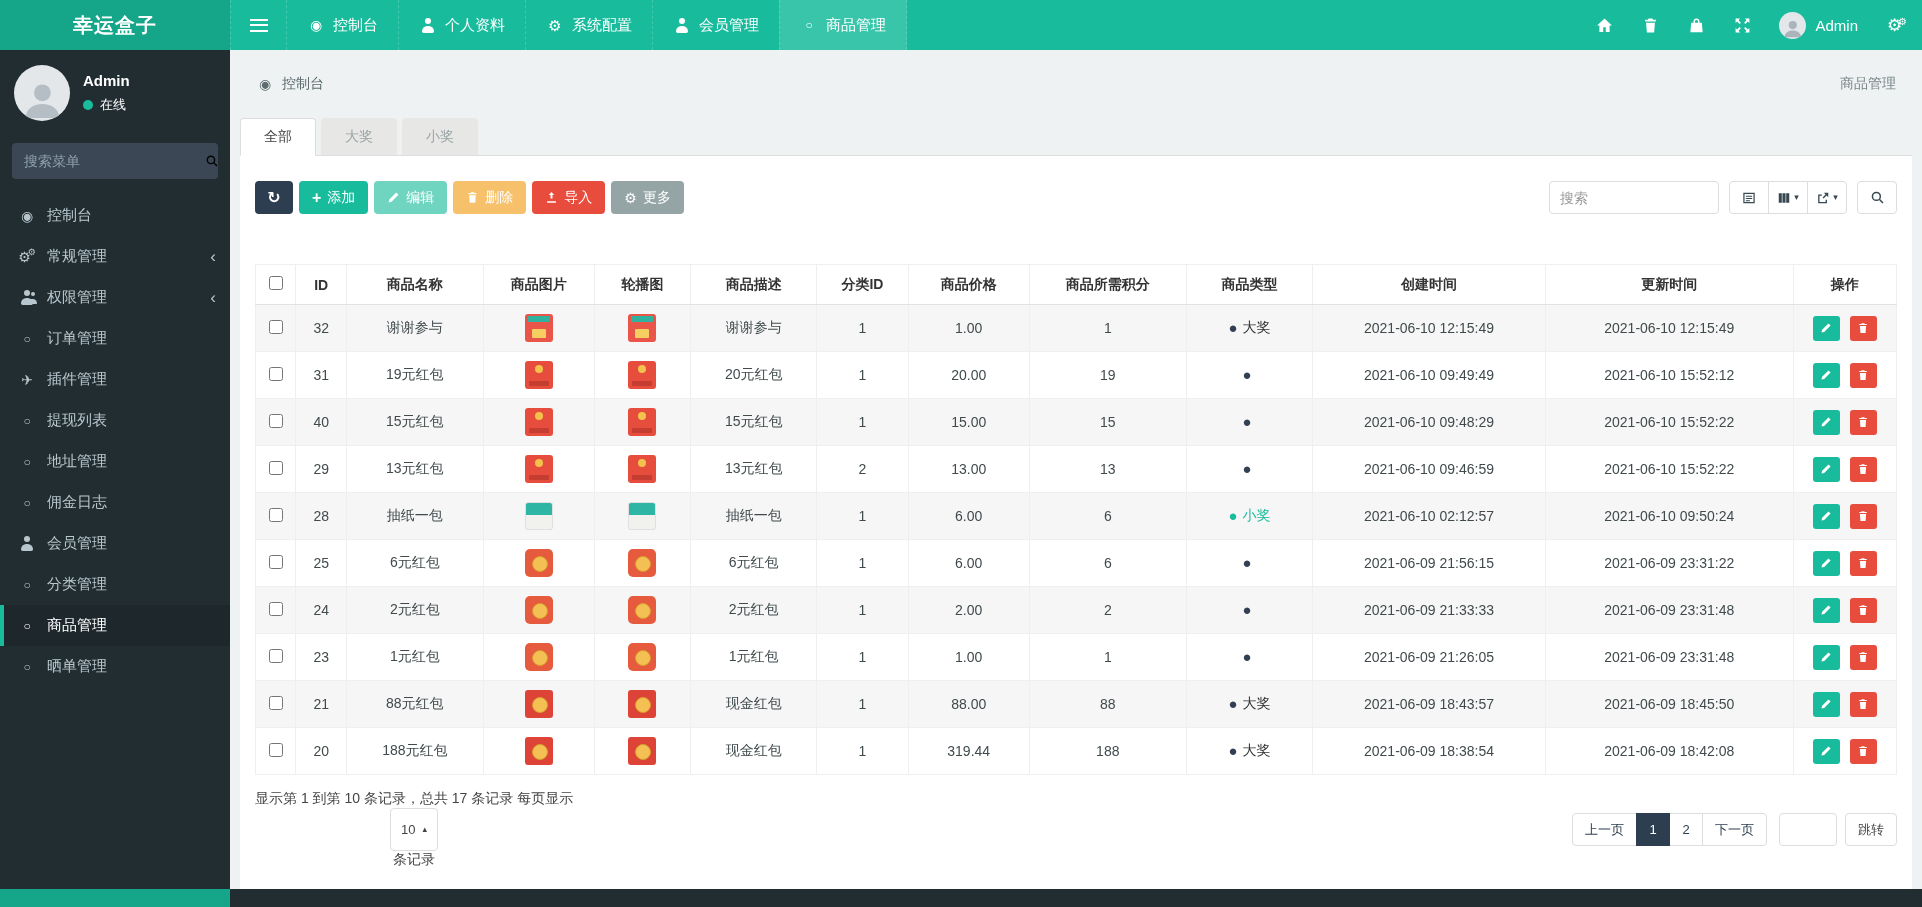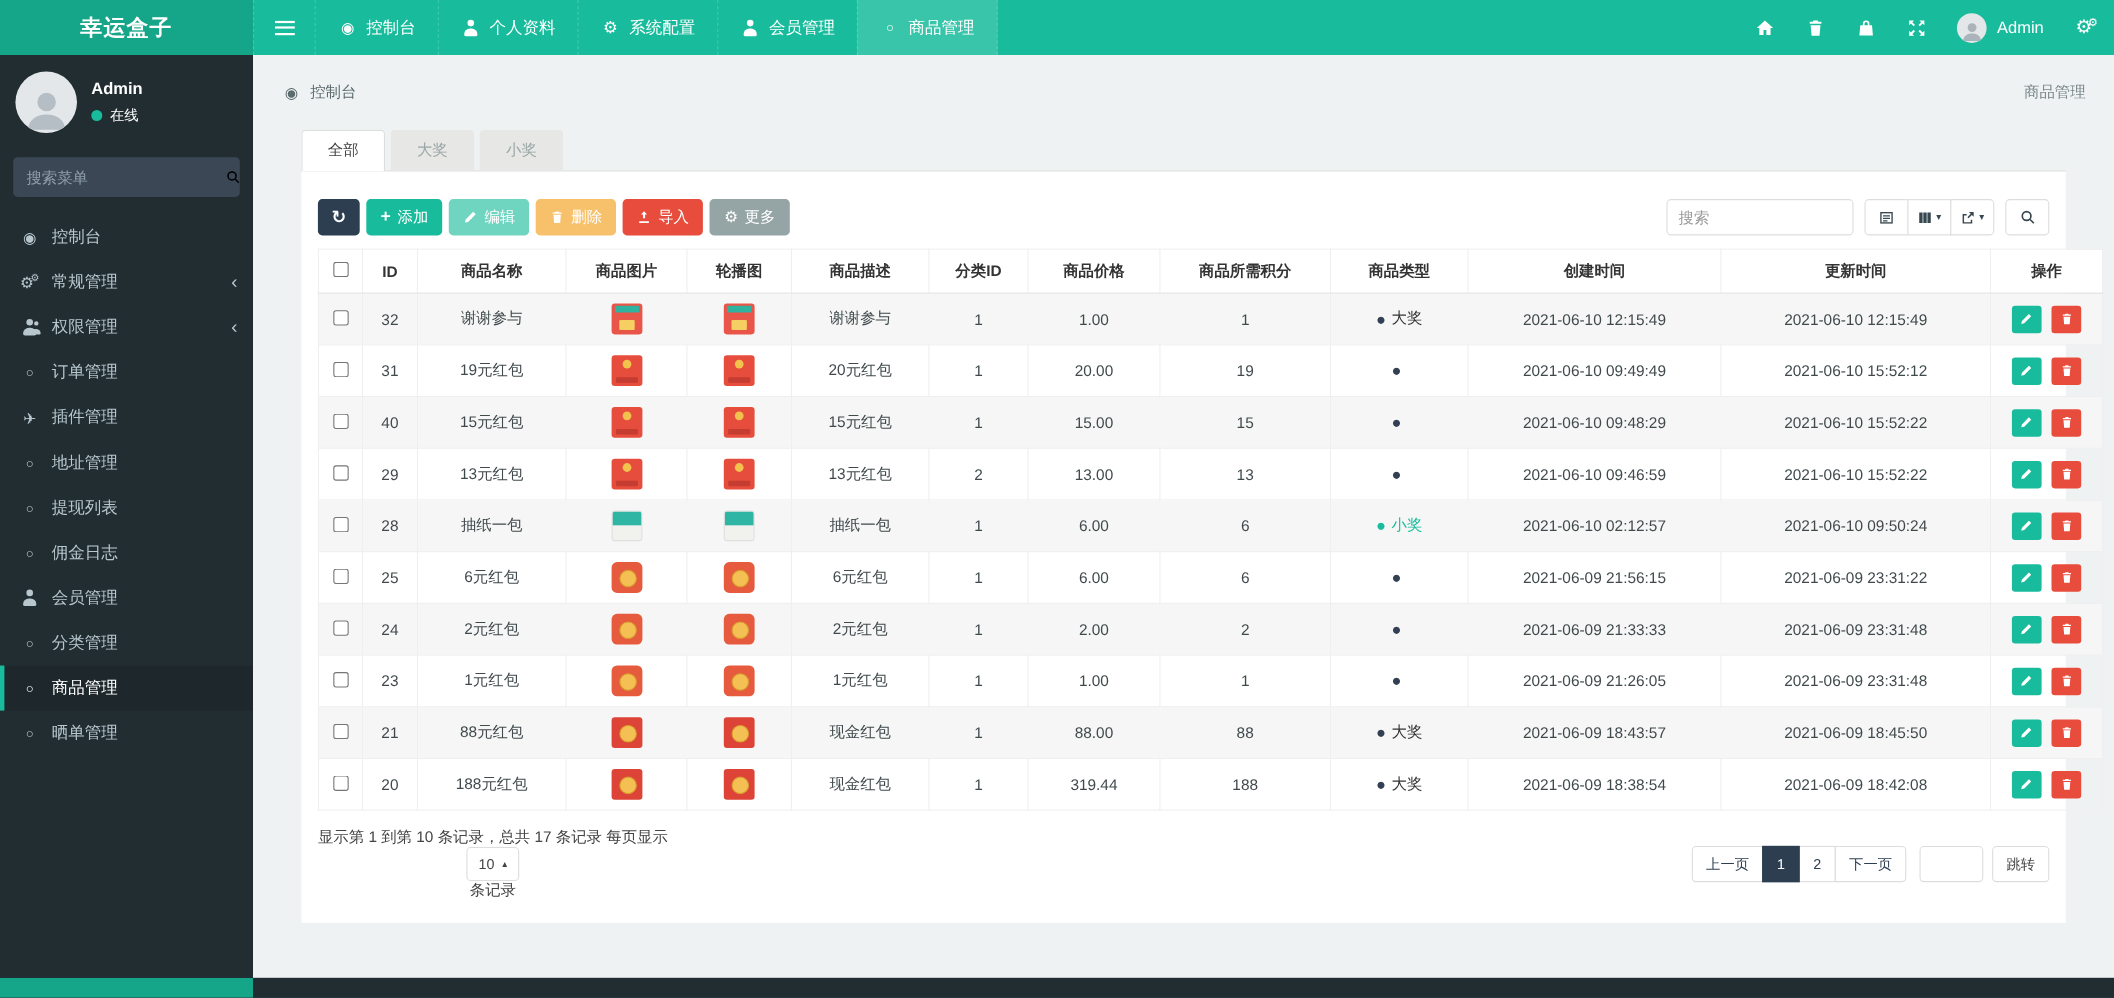--- a/index.html
+++ b/index.html
@@ -68,21 +68,21 @@
   .i[data-icon="user"]::after, .i[data-icon="users"]::after { content:""; position:absolute; bottom:0;
     left:50%; margin-left:-6px; width:12px; height:7px; border-radius:6px 6px 2px 2px; background:currentColor; }
   .i[data-icon="users"]::before { box-shadow:6px 1px 0 -1px currentColor; }
   .i[data-icon="users"]::after { box-shadow:5px 0 0 -1px currentColor; }
 
   
   .main { position:absolute; left:230px; top:50px; right:0; bottom:18px; background:#eff2f3; overflow:hidden; }
   .content-header { height:68px; display:flex; align-items:center; justify-content:space-between; padding:0 26px; }
   .crumb { display:flex; align-items:center; gap:8px; color:#5c6b6e; font-size:14px; }
   .loc-label { color:#7a8688; font-size:14px; }
-  .content { padding:0 44px; }
+  .content { padding:0 10px; }
 
   .tabs-row { display:flex; align-items:flex-end; border-bottom:1px solid #ddd; height:38px; }
   .tab { height:37px; display:flex; align-items:center; padding:0 23px; margin-right:5px;
     background:#e7e7e5; color:#9aa6a7; font-size:14px; border-radius:4px 4px 0 0;
     border:1px solid transparent; cursor:pointer; }
   .tab[data-active="true"] { background:#fff; color:#444; border-color:#ddd #ddd #fff; margin-bottom:-1px; height:38px; }
 
   .panel { background:#fff; padding:0 15px; }
   .toolbar { display:flex; align-items:center; justify-content:space-between; padding:25px 0 12px; }
   .btns { display:flex; gap:6px; }
@@ -108,21 +108,21 @@
   .vbtn + .vbtn { margin-left:-1px; }
   .vbtn:first-child { border-radius:4px 0 0 4px; }
   .vbtn:last-child { border-radius:0 4px 4px 0; }
   .vbtn svg { width:14px; height:14px; fill:currentColor; }
   .vbtn .caret { font-size:9px; margin-left:3px; }
   .sbtn { width:40px; height:33px; background:#fff; border:1px solid #ddd; border-radius:4px;
     display:flex; align-items:center; justify-content:center; color:#37474f; cursor:pointer; }
   .sbtn svg { width:15px; height:15px; fill:none; stroke:currentColor; }
 
   
-  table { width:100%; border-collapse:collapse; table-layout:fixed; font-size:14px; color:#404a4c; }
+  table { width:100%; border-collapse:collapse; table-layout:fixed; font-size:14px; color:#404a4c;margin-top:38px; }
   th, td { border:1px solid #efefef; text-align:center; overflow:hidden; white-space:nowrap; }
   th { height:40px; font-weight:bold; color:#333; background:#fff; border-bottom-color:#e2e2e2; }
   td { height:47px; }
   tbody tr:nth-child(odd) { background:#f6f6f6; }
   input[type="checkbox"] { width:14px; height:14px; cursor:pointer; }
 
   .thumb { width:28px; height:28px; border-radius:3px; display:inline-block; position:relative; vertical-align:middle; }
   .thumb[data-variant="banner"] { background:#e95549; }
   .thumb[data-variant="banner"]::before { content:""; position:absolute; top:2px; left:3px; right:3px; height:6px; background:#2fb3a0; border-radius:1px; }
   .thumb[data-variant="banner"]::after { content:""; position:absolute; bottom:4px; left:7px; right:7px; height:9px; background:#f6cf63; border-radius:1px; }
@@ -142,21 +142,21 @@
   .type-cell[data-color="green"] { color:#18bc9c; }
   .act { width:27px; height:25px; border:none; border-radius:3px; color:#fff; display:inline-flex;
     align-items:center; justify-content:center; cursor:pointer; margin:0 3px; }
   .act svg { width:12px; height:12px; fill:currentColor; }
   .act.edit { background:#18bc9c; }
   .act.del { background:#e74c3c; }
 
   
   .tfooter { display:flex; align-items:center; justify-content:space-between; padding:15px 0 20px; font-size:14px; color:#444; }
   .finfo { display:flex; align-items:center;flex-direction:column; }
-  .psize { height:31px; border:1px solid #ddd; border-radius:4px; background:#fff; display:inline-flex;
+  .psize { height:43px; border:1px solid #ddd; border-radius:4px; background:#fff; display:inline-flex;
     align-items:center; gap:7px; padding:0 10px; font-size:13px; color:#444; margin:0 8px; cursor:pointer; font-family:inherit; }
   .caret { font-size:9px; line-height:1; }
   .pager { display:flex; }
   .pages { display:contents; }
   .pbtn { min-width:34px; height:33px; padding:0 12px; border:1px solid #ddd; background:#fff; color:#2c3e50;
     display:flex; align-items:center; justify-content:center; font-size:13px; margin-left:-1px; cursor:pointer; font-family:inherit; }
   .pbtn.first { border-radius:4px 0 0 4px; margin-left:0; }
   .pbtn.last { border-radius:0 4px 4px 0; }
   .pbtn[data-active="true"] { background:#2c3e50; border-color:#2c3e50; color:#fff; position:relative; z-index:1; }
   .jump-input { width:58px; height:33px; border:1px solid #ddd; border-radius:4px; margin-left:12px; outline:none; padding:0 6px; font-family:inherit; }
@@ -302,27 +302,27 @@
         </a>
 
         <a class="side-item">
           <span class="i" data-icon="rocket"></span>
           <span>插件管理</span>
 
         </a>
 
         <a class="side-item">
           <span class="i" data-icon="circle"></span>
-          <span>地址管理</span>
+          <span>提现列表</span>
 
         </a>
 
         <a class="side-item">
           <span class="i" data-icon="circle"></span>
-          <span>提现列表</span>
+          <span>地址管理</span>
 
         </a>
 
         <a class="side-item">
           <span class="i" data-icon="circle"></span>
           <span>佣金日志</span>
 
         </a>
 
         <a class="side-item">

